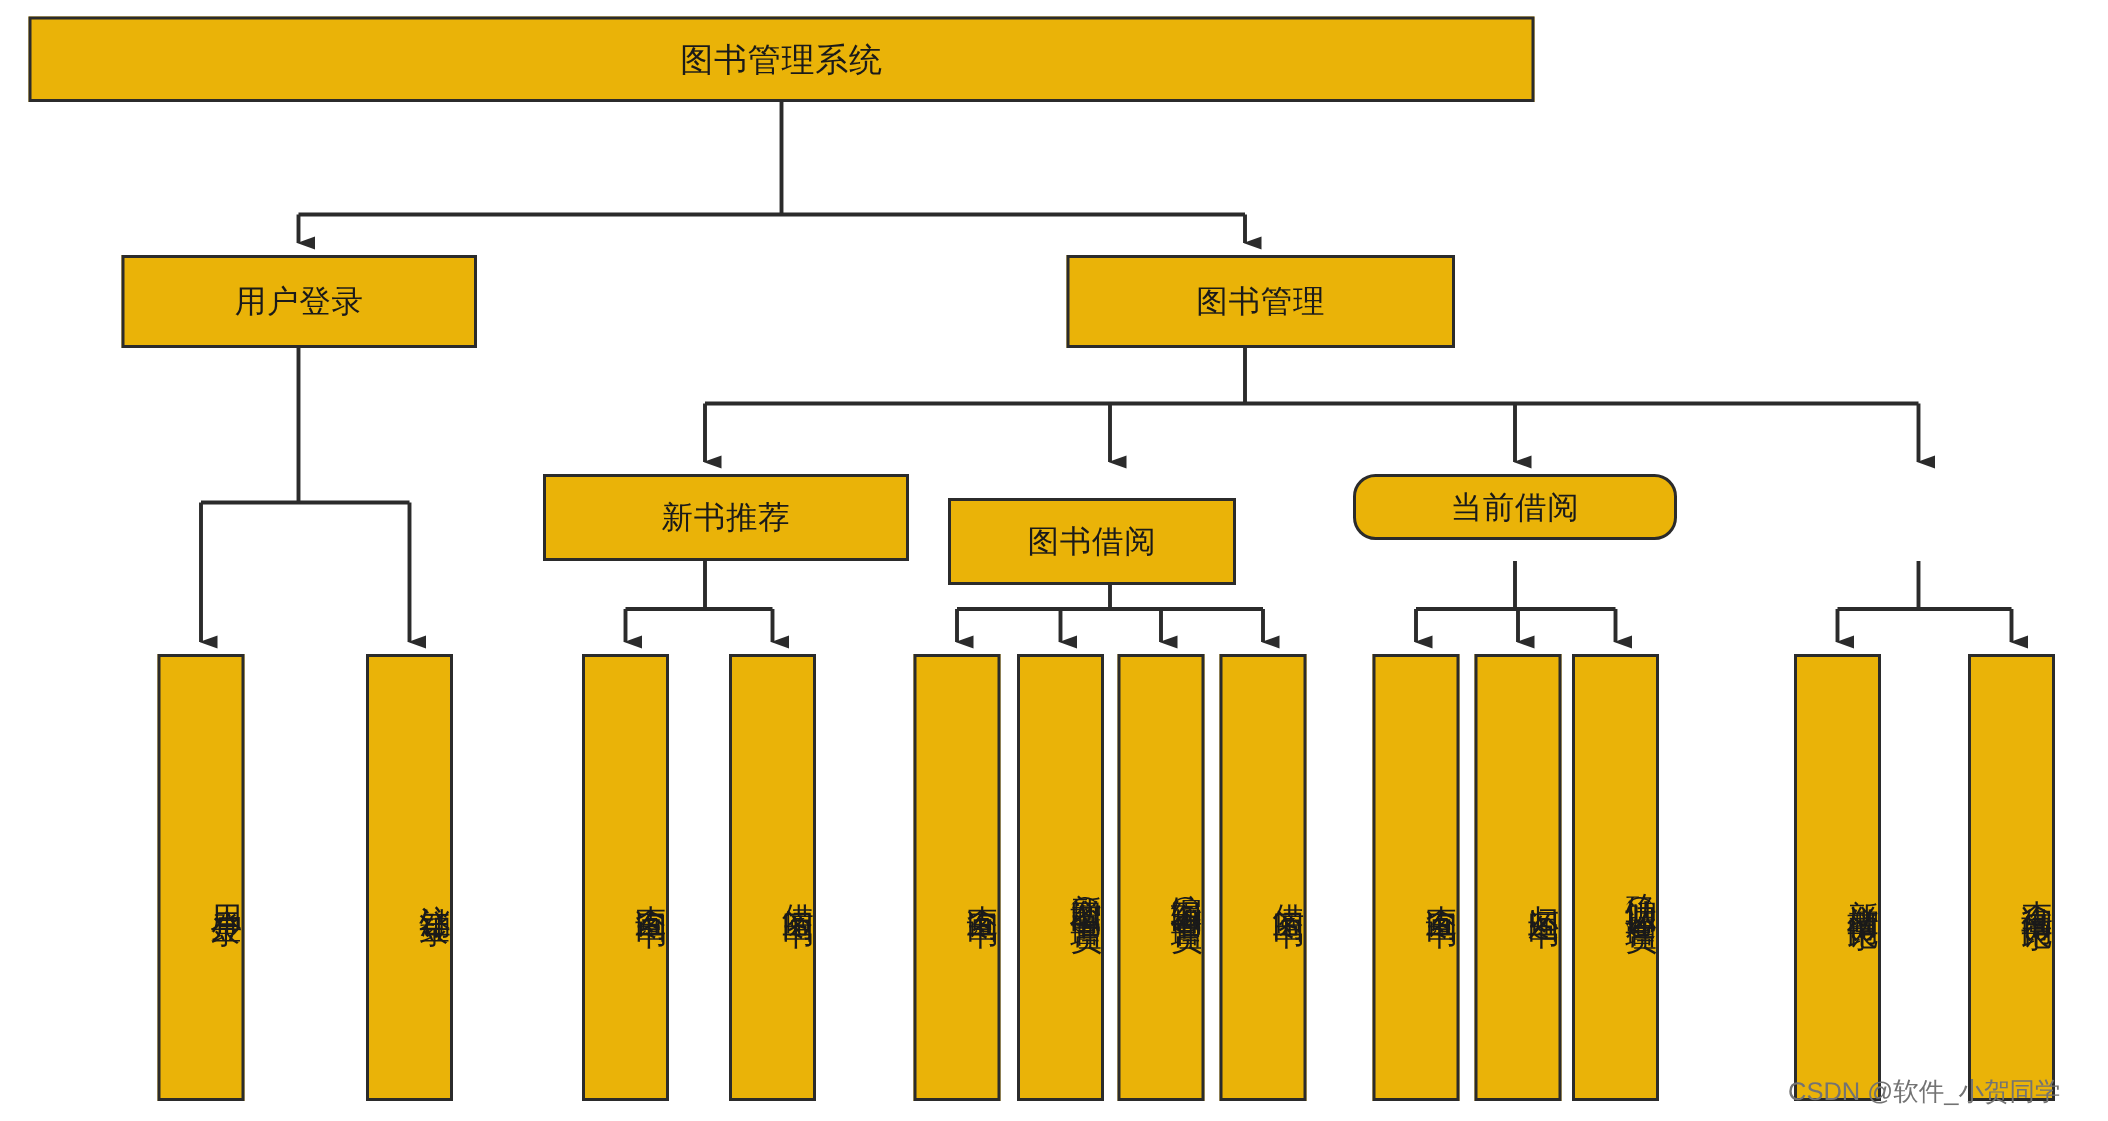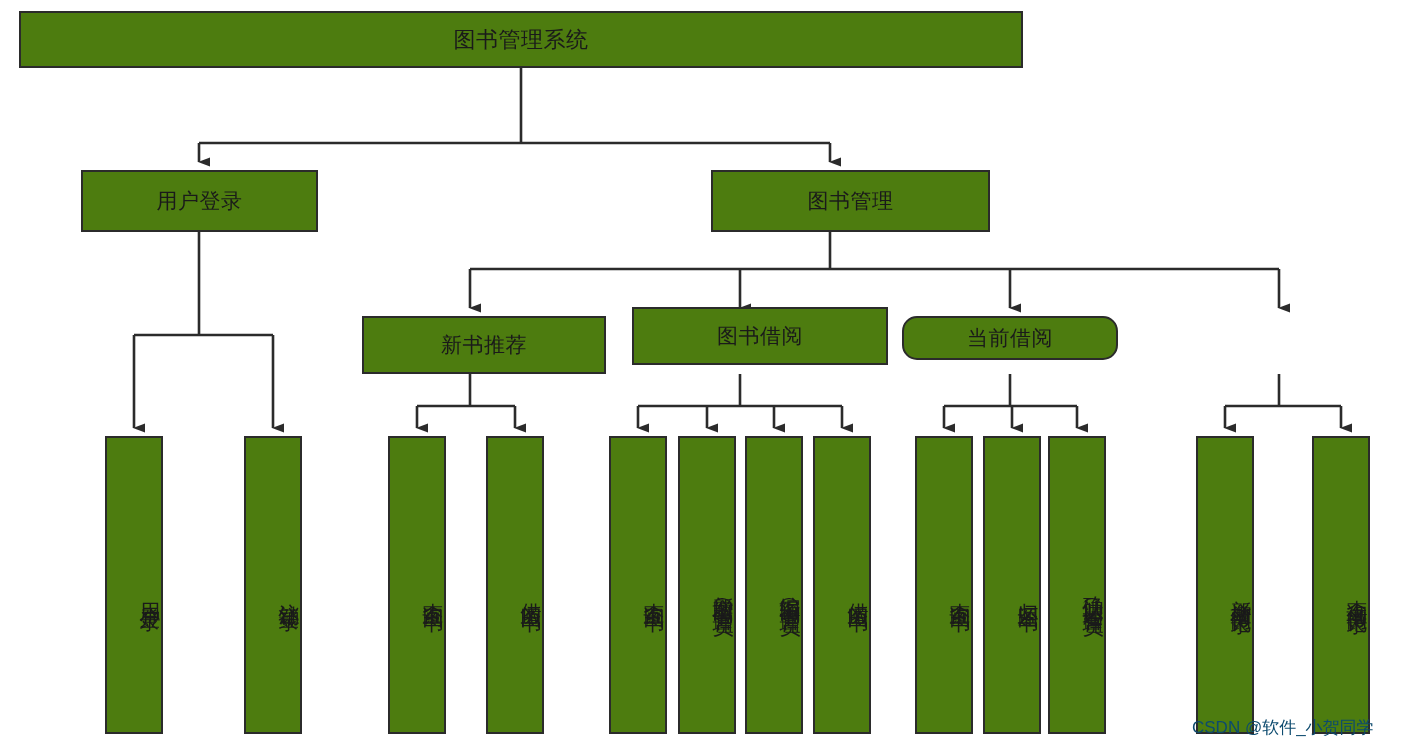--- a/index.html
+++ b/index.html
@@ -22,21 +22,21 @@
     left: 0;
     top: 0;
     width: 1405px;
     height: 747px;
     pointer-events: none;
   }
   .node {
     position: absolute;
     box-sizing: border-box;
     border: 2.5px solid #2b2b2b;
-    background: #4d7c0f;
+    background: #eab308;
     display: flex;
     align-items: center;
     justify-content: center;
     color: #1a1a1a;
   }
   .node.horiz {
     font-size: 21px;
     letter-spacing: 0.5px;
   }
   .node.vert {
@@ -48,21 +48,21 @@
     justify-content: center;
     padding-top: 14px;
     line-height: 1.05;
   }
   .node.root {
     font-size: 22px;
   }
   .watermark {
     position: absolute;
     font-size: 17px;
-    color: #0c4a6e;
+    color: #737373;
     white-space: nowrap;
     user-select: none;
   }
 </style>
 </head>
 <body>
 
 <div id="canvas">
 
   <svg id="wires" viewBox="0 0 1405 747" xmlns="http://www.w3.org/2000/svg">
@@ -111,24 +111,24 @@
       <path d="M1279,374 L1279,406"></path>
       <path d="M1225,406 L1341,406"></path>
       <path d="M1225,406 L1225,428" marker-end="url(#arrow)"></path>
       <path d="M1341,406 L1341,428" marker-end="url(#arrow)"></path>
     </g>
   </svg>
 
   <div class="node horiz root" style="left:19px; top:11px; width:1004px; height:57px;">图书管理系统</div>
 
   <div class="node horiz" style="left:81px; top:170px; width:237px; height:62px;">用户登录</div>
-  <div class="node horiz" style="left:711px; top:170px; width:279px; height:62px;">图书管理</div>
+  <div class="node horiz" style="left:711px; top:170px; width:259px; height:62px;">图书管理</div>
 
   <div class="node horiz" style="left:362px; top:316px; width:244px; height:58px;">新书推荐</div>
-  <div class="node horiz" style="left:632px; top:307px; width:256px; height:58px;">图书借阅</div>
+  <div class="node horiz" style="left:632px; top:332px; width:192px; height:58px;">图书借阅</div>
   <div class="node horiz" style="left:902px; top:316px; width:216px; height:44px;border-radius:15px;">当前借阅</div>
 
   <div class="node vert" style="left:105px; top:436px; width:58px; height:298px;">用户登录</div>
   <div class="node vert" style="left:244px; top:436px; width:58px; height:298px;">注销登录</div>
 
   <div class="node vert" style="left:388px; top:436px; width:58px; height:298px;">查询图书</div>
   <div class="node vert" style="left:486px; top:436px; width:58px; height:298px;">借阅图书</div>
 
   <div class="node vert" style="left:609px; top:436px; width:58px; height:298px;">查询图书</div>
   <div class="node vert" style="left:678px; top:436px; width:58px; height:298px;">新增图书（管理员）</div>

